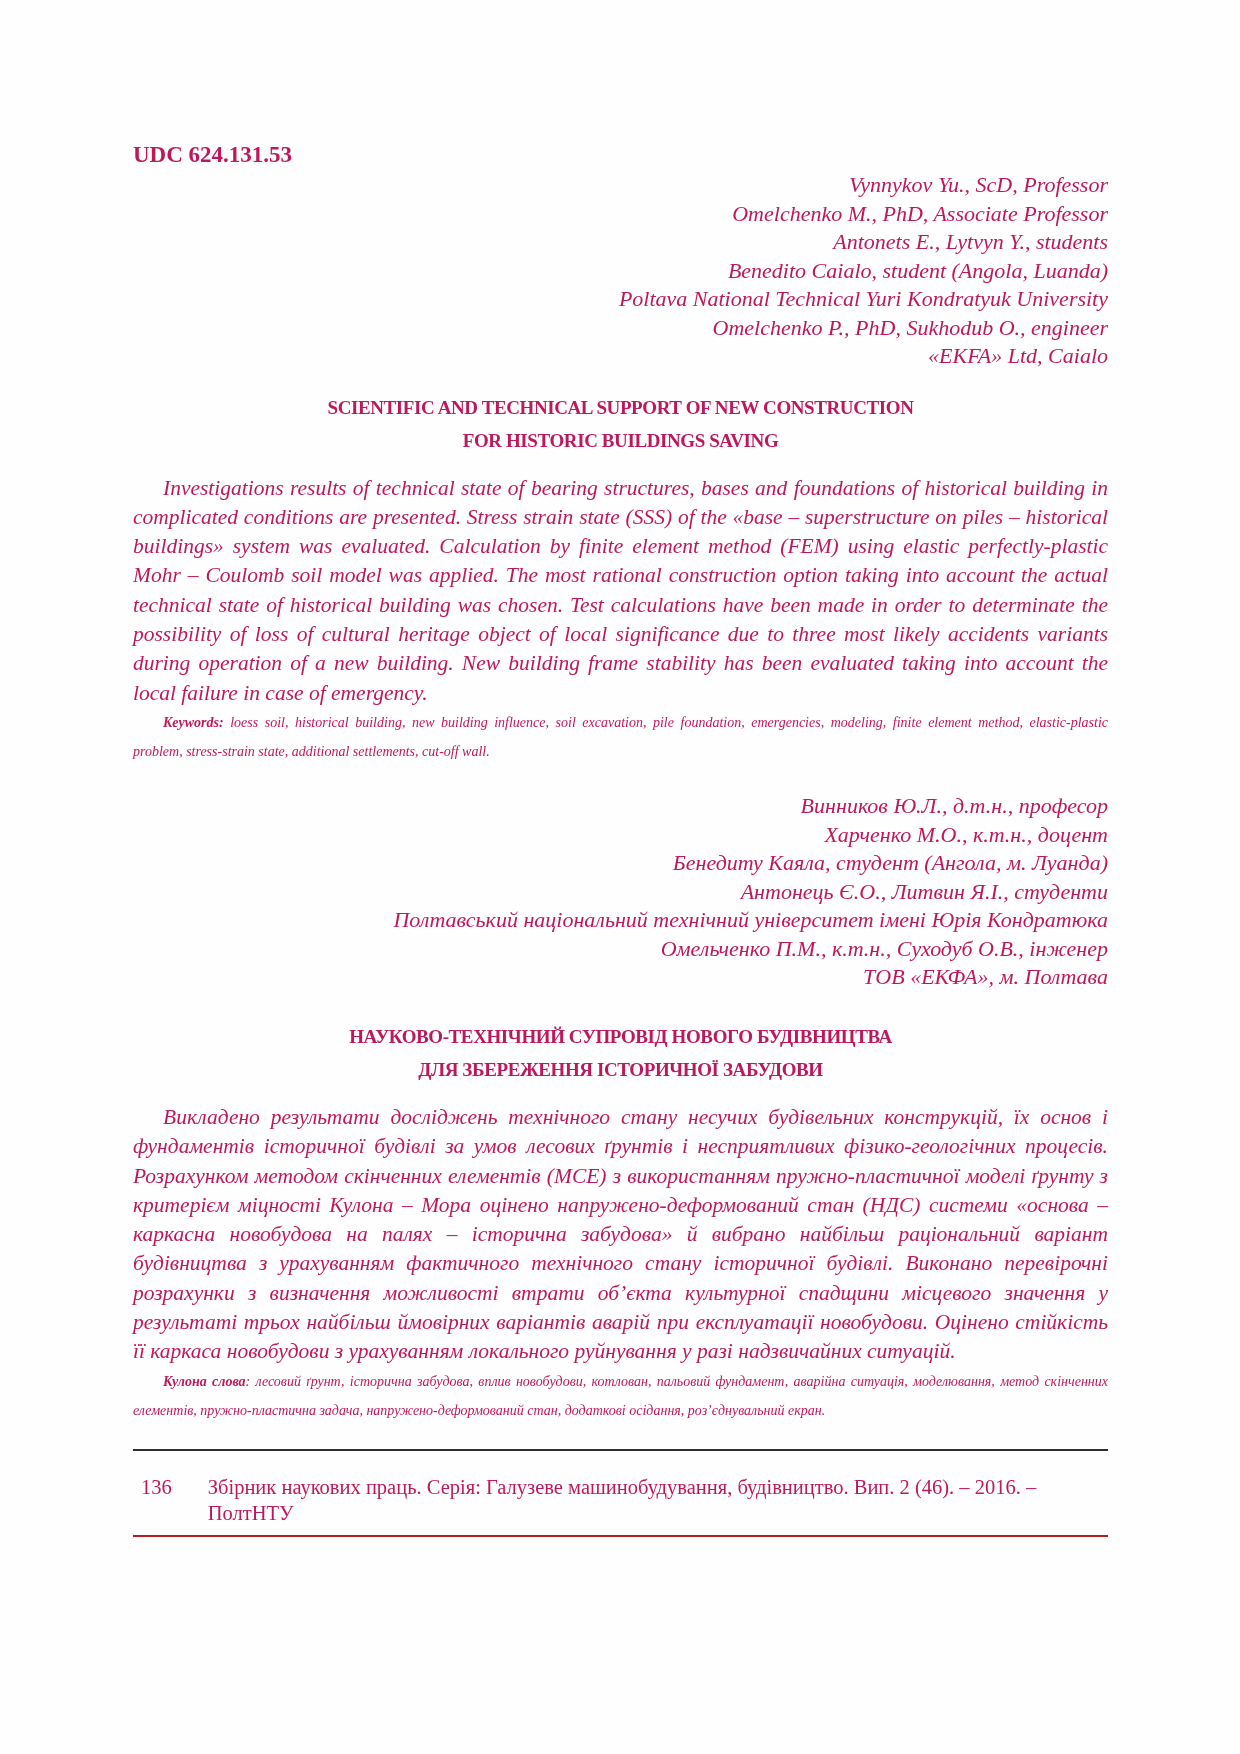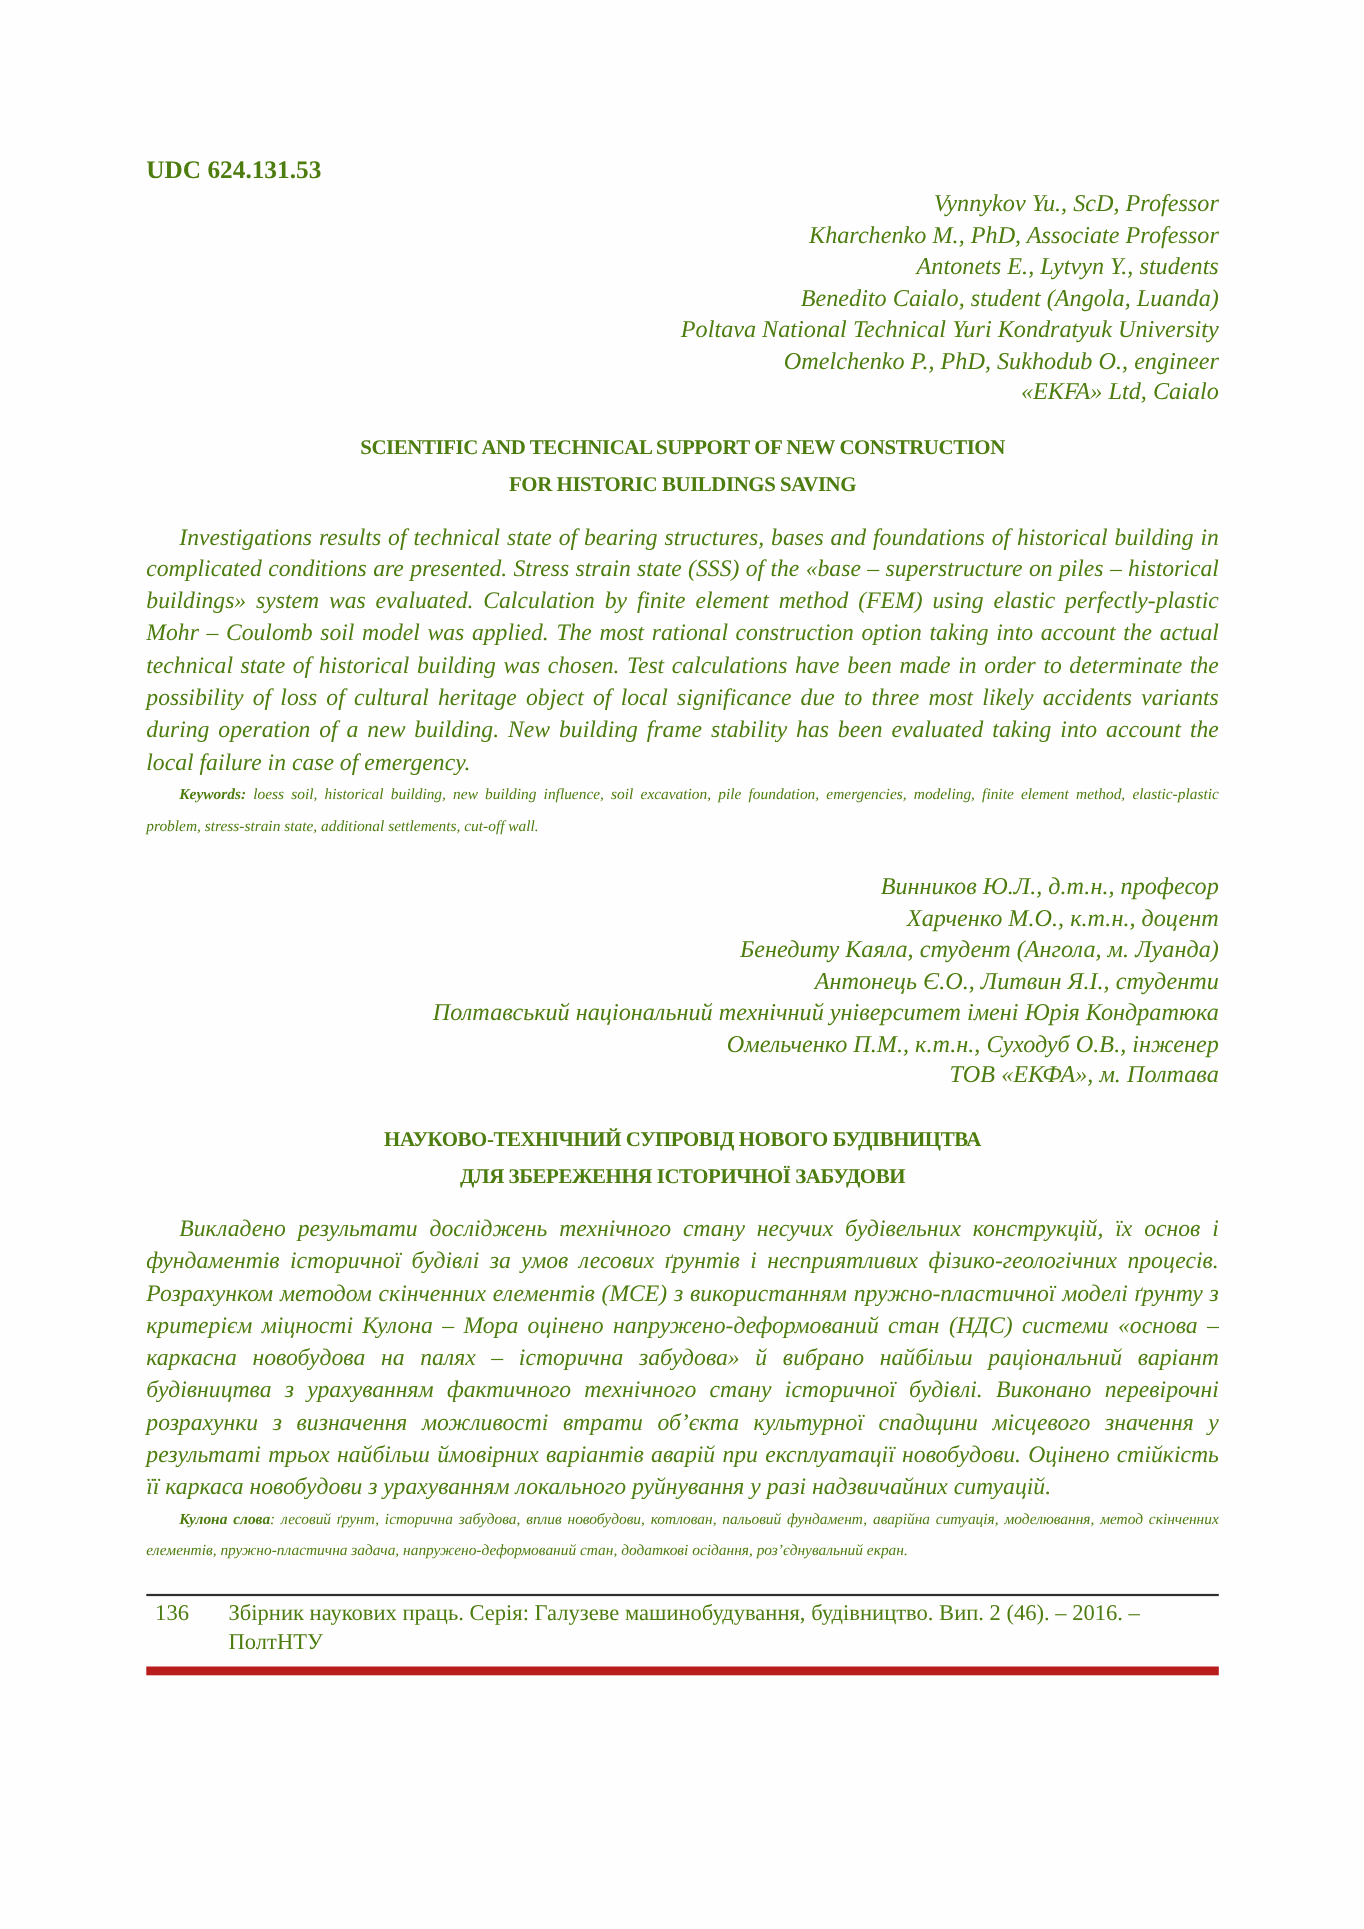--- a/index.html
+++ b/index.html
@@ -3,21 +3,21 @@
 <meta charset="utf-8">
 <style>
   html,body { margin:0; padding:0; background:#ffffff; }
   .page {
     position:relative;
     width:1240px; height:1754px;
     background:#fefefe;
     box-sizing:border-box;
     padding:140px 132px 0 133px;
     font-family:"Liberation Serif", serif;
-    color:#4d7c0f;
+    color:#be185d;
     overflow:hidden;
   }
   .udc {
     font-weight:bold;
     font-size:23px;
     line-height:30px;
   }
   .authors {
     text-align:right;
     font-style:italic;
@@ -48,39 +48,39 @@
     line-height:29.3px;
     text-align:justify;
     text-indent:30px;
   }
   .keywords .kw-label { font-weight:bold; }
   .authors-uk { margin-top:26px; }
   .title-uk { margin-top:28px; }
   .footer {
     margin-top:24px;
     border-top:2px solid #2e2e2e;
-    border-bottom:8px solid #b91c1c;
-    padding:3px 2px 9px 8px;
+    border-bottom:2px solid #b91c1c;
+    padding:23px 2px 9px 8px;
     font-size:20.5px;
     line-height:26px;
     display:flex;
     align-items:baseline;
   }
   .footer .pagenum { margin-right:36px; }
 </style>
 </head>
 <body>
 
 <div class="page">
 
   <div class="udc">UDC 624.131.53</div>
 
   <div class="authors authors-en">
     <div>Vynnykov Yu., ScD, Professor</div>
-    <div>Kharchenko M., PhD, Associate Professor</div>
+    <div>Omelchenko M., PhD, Associate Professor</div>
     <div>Antonets E., Lytvyn Y., students</div>
     <div>Benedito Caialo, student (Angola, Luanda)</div>
     <div>Poltava National Technical Yuri Kondratyuk University</div>
     <div>Omelchenko P., PhD, Sukhodub O., engineer</div>
     <div>«EKFA» Ltd, Caialo</div>
   </div>
 
   <h1 class="doc-title title-en">
     <span>SCIENTIFIC AND TECHNICAL SUPPORT OF NEW CONSTRUCTION</span><br>
     <span>FOR HISTORIC BUILDINGS SAVING</span>

